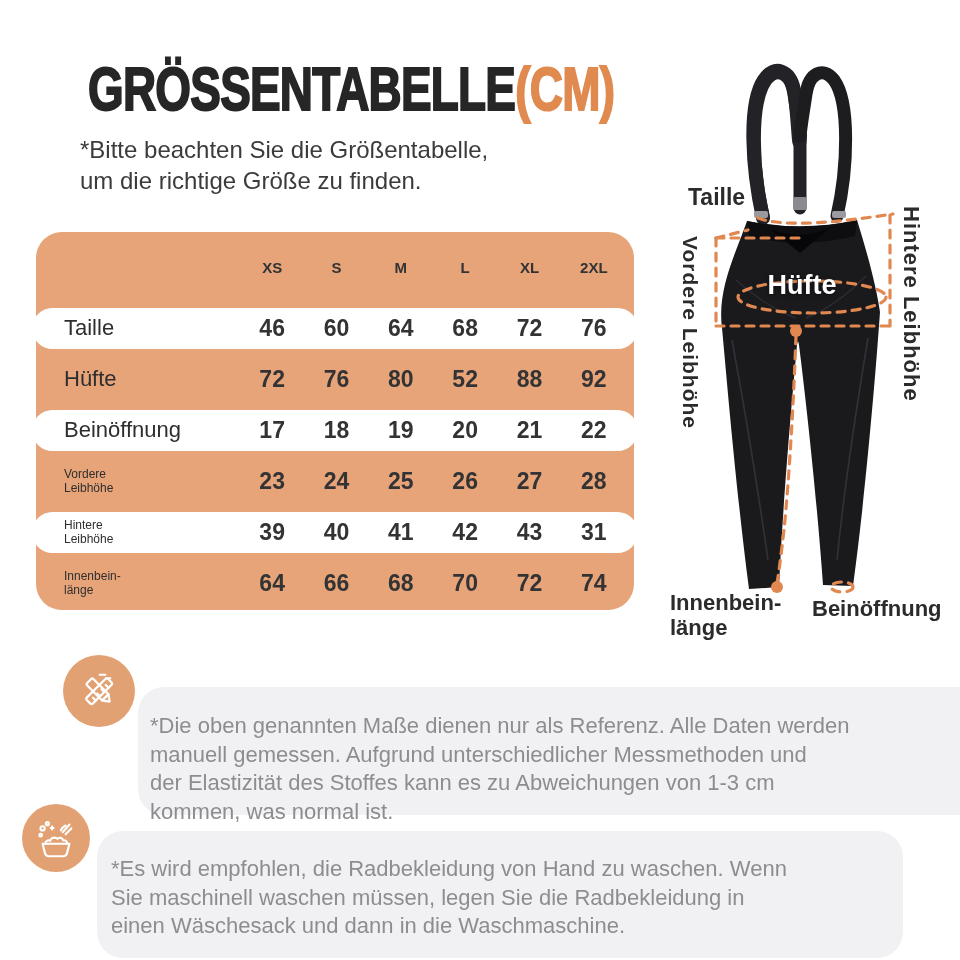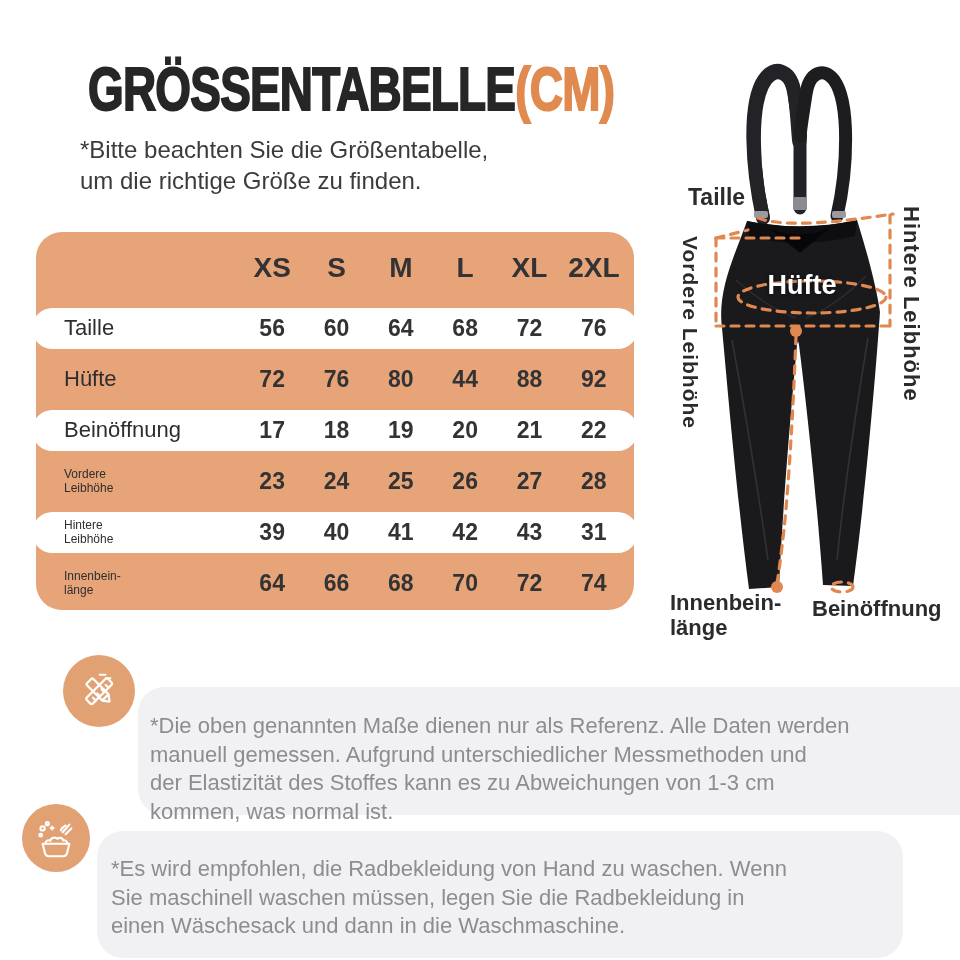--- a/index.html
+++ b/index.html
@@ -12,21 +12,21 @@
   .title-wrap h1 { font-size:62px; font-weight:700; letter-spacing:-1px;
     -webkit-text-stroke:2px #262626; color:#262626; line-height:1.05; }
   .title-wrap .unit { color:#e08a50; -webkit-text-stroke:2px #e08a50; }
   .subtitle { position:absolute; left:80px; top:135px; font-size:24px; line-height:1.28;
     color:#3b3b3d; white-space:pre-line; }
 
   
   .size-table { position:absolute; left:36px; top:232px; width:598px; height:378px;
     background:#e6a478; border-radius:26px; padding:0 8px; display:flex; flex-direction:column; }
   .t-row, .t-header { display:grid; grid-template-columns:196px repeat(6, 1fr); align-items:center; }
-  .t-header { height:71px; font-weight:700; font-size:28px; color:#2e2e30; }
+  .t-header { height:71px; font-weight:700; font-size:15px; color:#2e2e30; }
   .t-header .t-cell { text-align:center; }
   .t-row { height:51px; font-size:23px; }
   .t-row.hl { height:41px; margin:5px -12px; padding:0 12px; background:#ffffff; border-radius:999px; }
   .t-label { padding-left:20px; font-size:22px; font-weight:400; color:#2e2e30; white-space:pre-line; line-height:1.1; }
   .t-row.two-line .t-label { font-size:12px; }
   .t-cell { text-align:center; font-weight:700; color:#333335; }
 
   
   .product { position:absolute; left:640px; top:40px; width:320px; height:620px; }
   .product svg.garment { position:absolute; left:0; top:0; }
@@ -64,34 +64,34 @@
     <div class="t-cell">XS</div>
     <div class="t-cell">S</div>
     <div class="t-cell">M</div>
     <div class="t-cell">L</div>
     <div class="t-cell">XL</div>
     <div class="t-cell">2XL</div>
   </div>
 
   <div class="t-row hl">
     <div class="t-label">Taille</div>
-    <div class="t-cell">56</div>
+    <div class="t-cell">46</div>
     <div class="t-cell">60</div>
     <div class="t-cell">64</div>
     <div class="t-cell">68</div>
     <div class="t-cell">72</div>
     <div class="t-cell">76</div>
   </div>
 
   <div class="t-row">
     <div class="t-label">Hüfte</div>
     <div class="t-cell">72</div>
     <div class="t-cell">76</div>
     <div class="t-cell">80</div>
-    <div class="t-cell">44</div>
+    <div class="t-cell">52</div>
     <div class="t-cell">88</div>
     <div class="t-cell">92</div>
   </div>
 
   <div class="t-row hl">
     <div class="t-label">Beinöffnung</div>
     <div class="t-cell">17</div>
     <div class="t-cell">18</div>
     <div class="t-cell">19</div>
     <div class="t-cell">20</div>

